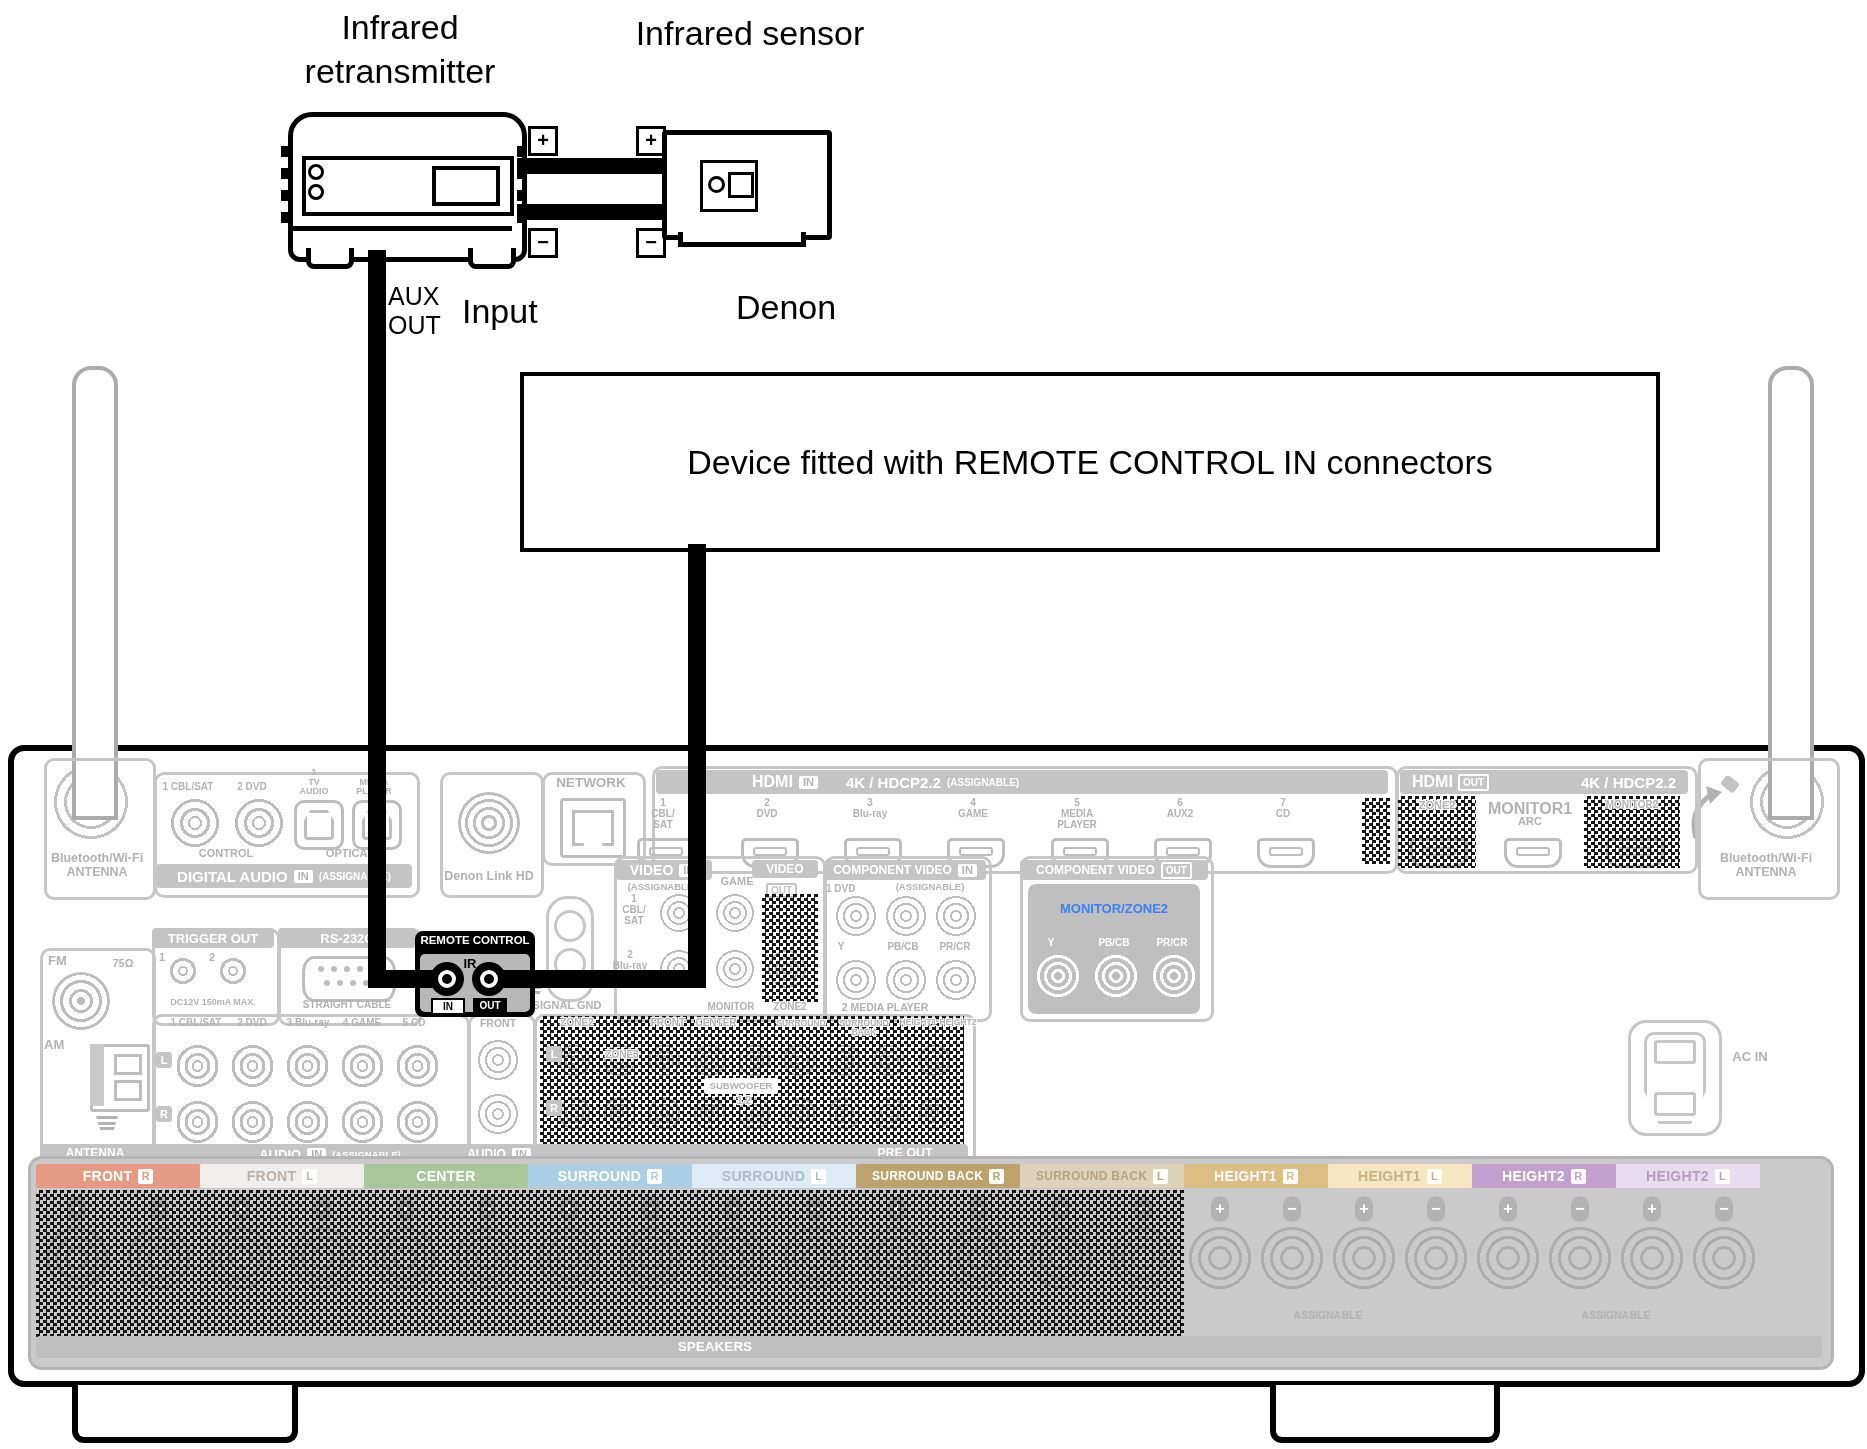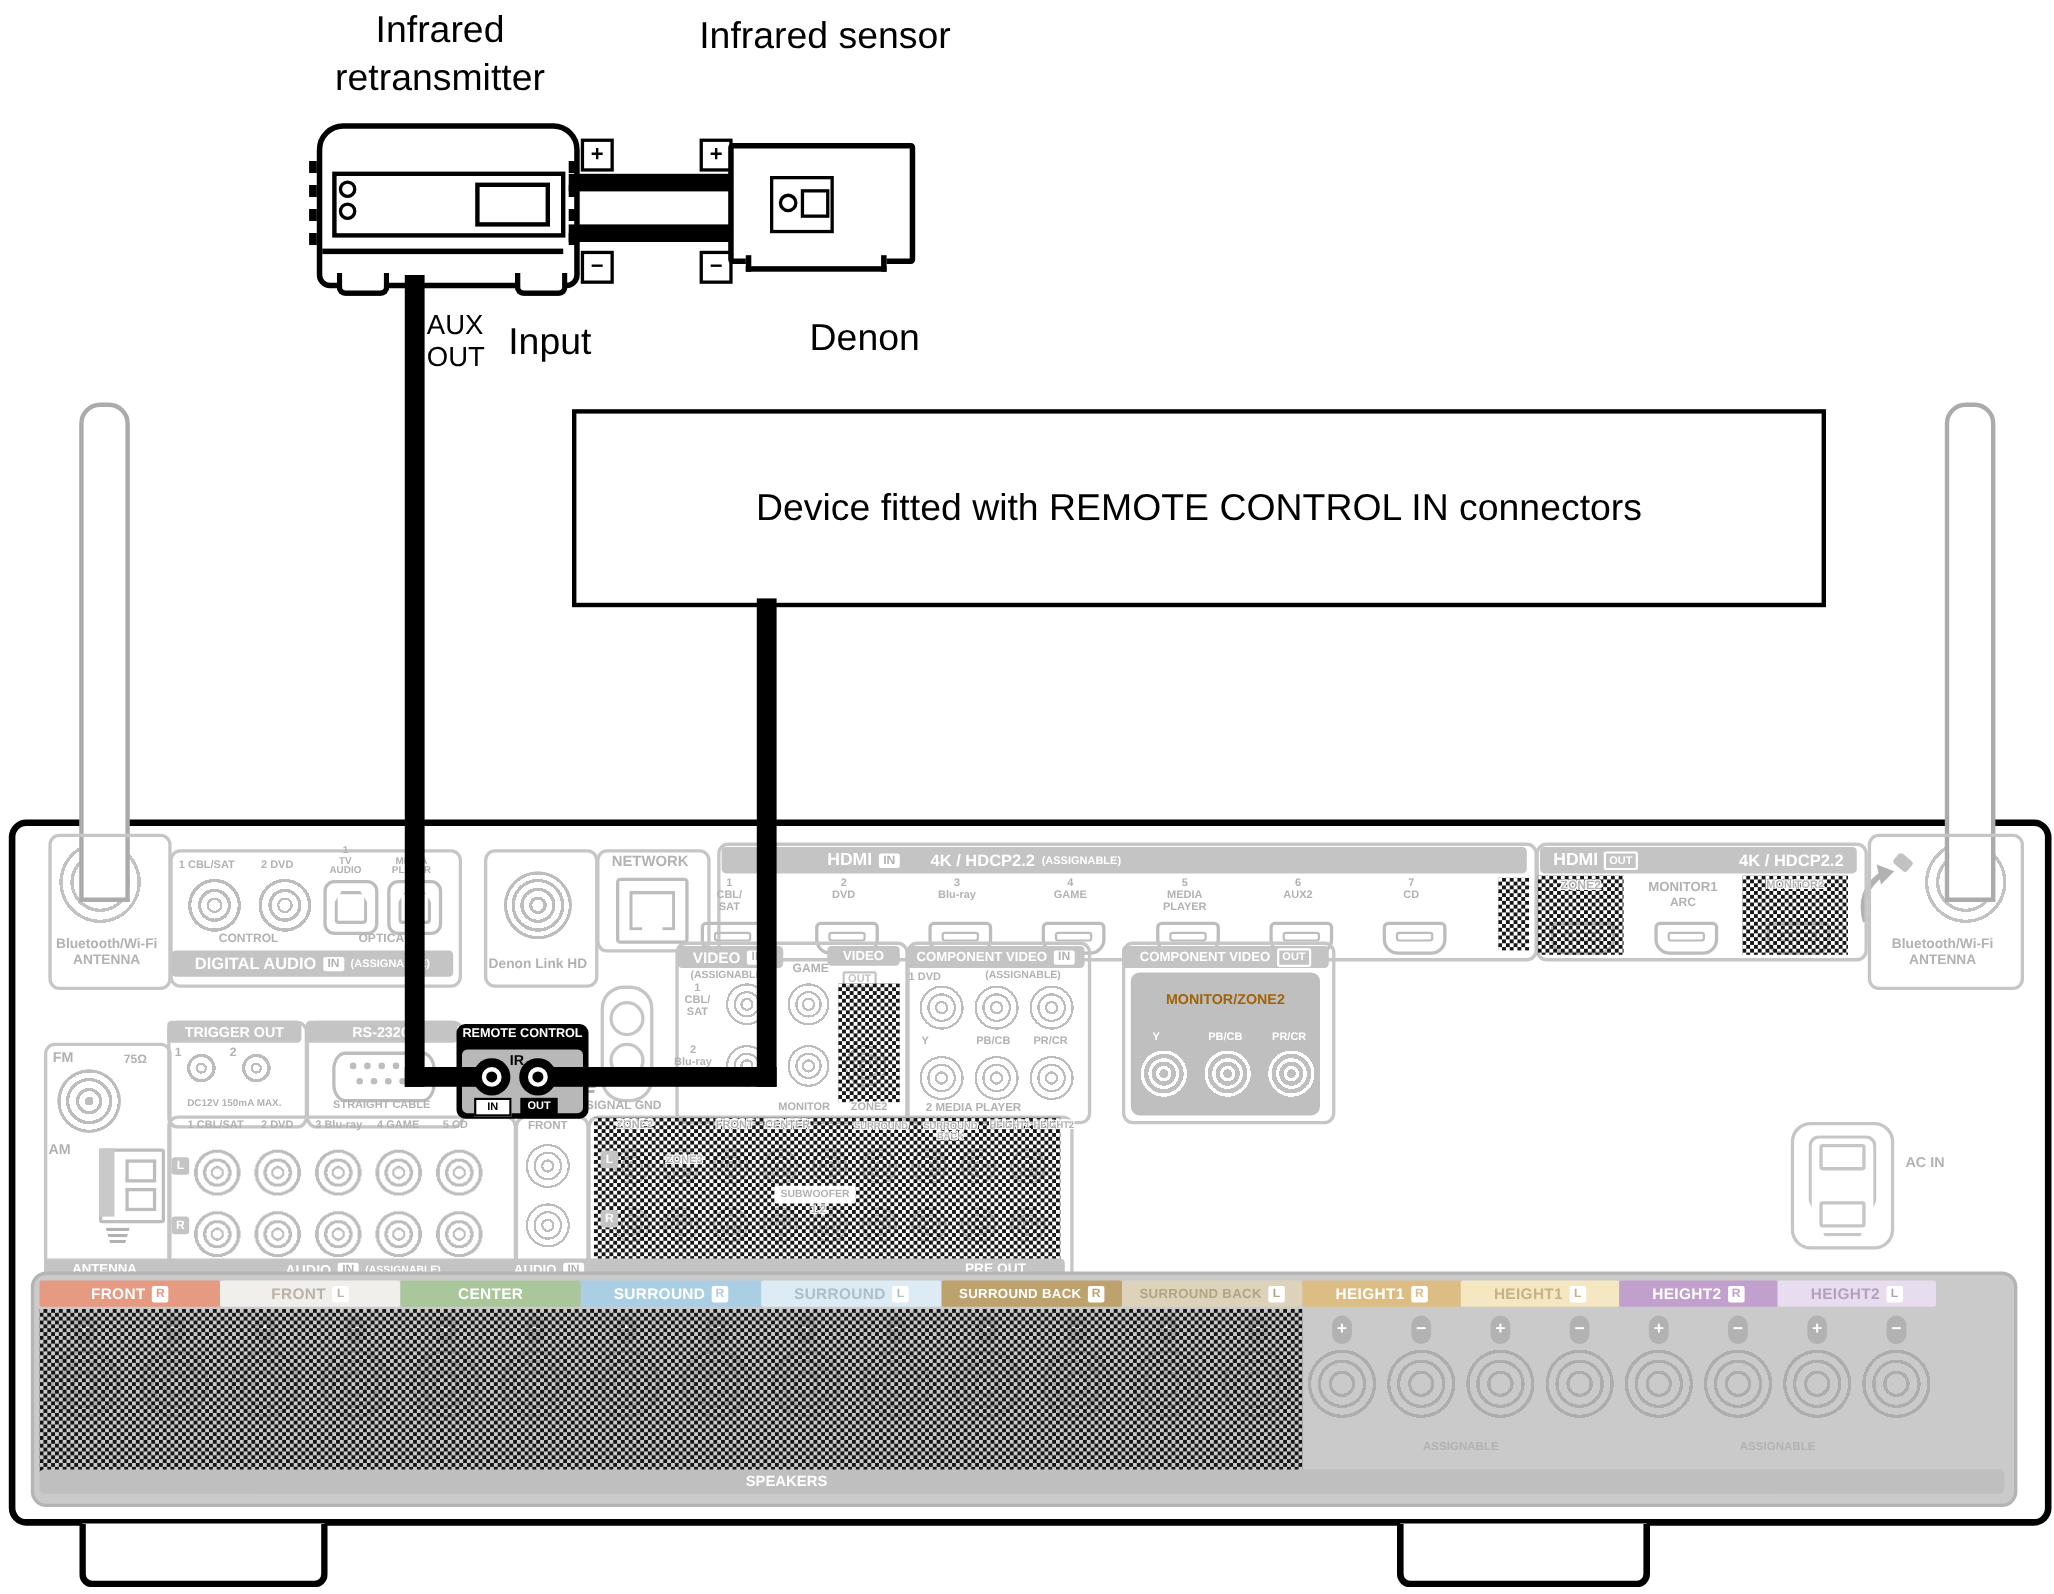--- a/index.html
+++ b/index.html
@@ -168,21 +168,21 @@
     </span>
     <span style="font-size:15px">4K / HDCP2.2</span>
   </div>
   <div class="a" style="left:1478px;top:796px;width:104px;height:72px;background:#fff;border-radius:6px"></div>
   <div class="hdmi" style="left:1410px;top:838px"></div>
   <div class="hdmi" style="left:1504px;top:838px"></div>
   <div class="hdmi" style="left:1606px;top:838px"></div>
   <div class="hatch" style="left:1398px;top:796px;width:78px;height:72px"></div>
   <div class="hatch" style="left:1584px;top:796px;width:96px;height:72px"></div>
   <div class="tx halo" style="left:1398px;top:800px;width:78px;font-size:11px">ZONE2</div>
-  <div class="tx" style="left:1482px;top:800px;width:96px;font-size:12px">MONITOR1</div>
+  <div class="tx" style="left:1482px;top:800px;width:96px;font-size:16px">MONITOR1</div>
   <div class="tx" style="left:1482px;top:816px;width:96px;font-size:11px">ARC</div>
   <div class="tx halo" style="left:1586px;top:800px;width:92px;font-size:10px">MONITOR2</div>
 
   <div class="blk" style="left:1698px;top:758px;width:136px;height:136px"></div>
   <div class="tx" style="left:1694px;top:852px;width:144px;font-size:12.5px">Bluetooth/Wi-Fi
 ANTENNA</div>
 
   <div class="blk" style="left:152px;top:928px;width:122px;height:92px"></div>
   <div class="bar" style="left:152px;top:928px;width:122px;height:20px;font-size:13px">
     <span>TRIGGER OUT</span>
@@ -261,21 +261,21 @@
   <div class="rca44" style="left:884px;top:958px"></div>
   <div class="rca44" style="left:934px;top:958px"></div>
   <div class="tx" style="left:820px;top:1002px;width:130px;font-size:10.5px">2 MEDIA PLAYER</div>
 
   <div class="blk" style="left:1020px;top:856px;width:188px;height:160px"></div>
   <div class="bar" style="left:1020px;top:860px;width:188px;height:20px">
     <span style="font-size:12px">COMPONENT VIDEO</span>
     <span class="bo">OUT</span>
   </div>
   <div class="a" style="left:1028px;top:884px;width:172px;height:130px;background:#bfbfbf;border-radius:8px"></div>
-  <div class="tx" style="left:1028px;top:902px;width:172px;font-size:13px;color:#a16207">MONITOR/ZONE2</div>
+  <div class="tx" style="left:1028px;top:902px;width:172px;font-size:13px;color:#3b82f6">MONITOR/ZONE2</div>
   <div class="tx" style="left:1036px;top:938px;width:30px;font-size:10px;color:#fff">Y</div>
   <div class="tx" style="left:1086px;top:938px;width:56px;font-size:10px;color:#fff">PB/CB</div>
   <div class="tx" style="left:1146px;top:938px;width:52px;font-size:10px;color:#fff">PR/CR</div>
   <div class="rcaw" style="left:1036px;top:954px"></div>
   <div class="rcaw" style="left:1094px;top:954px"></div>
   <div class="rcaw" style="left:1152px;top:954px"></div>
 
   <div class="blk" style="left:152px;top:1014px;width:312px;height:152px"></div>
   <div class="tx" style="left:164px;top:1018px;width:64px;font-size:10px">1 CBL/SAT</div>
   <div class="tx" style="left:220px;top:1018px;width:64px;font-size:10px">2 DVD</div>

